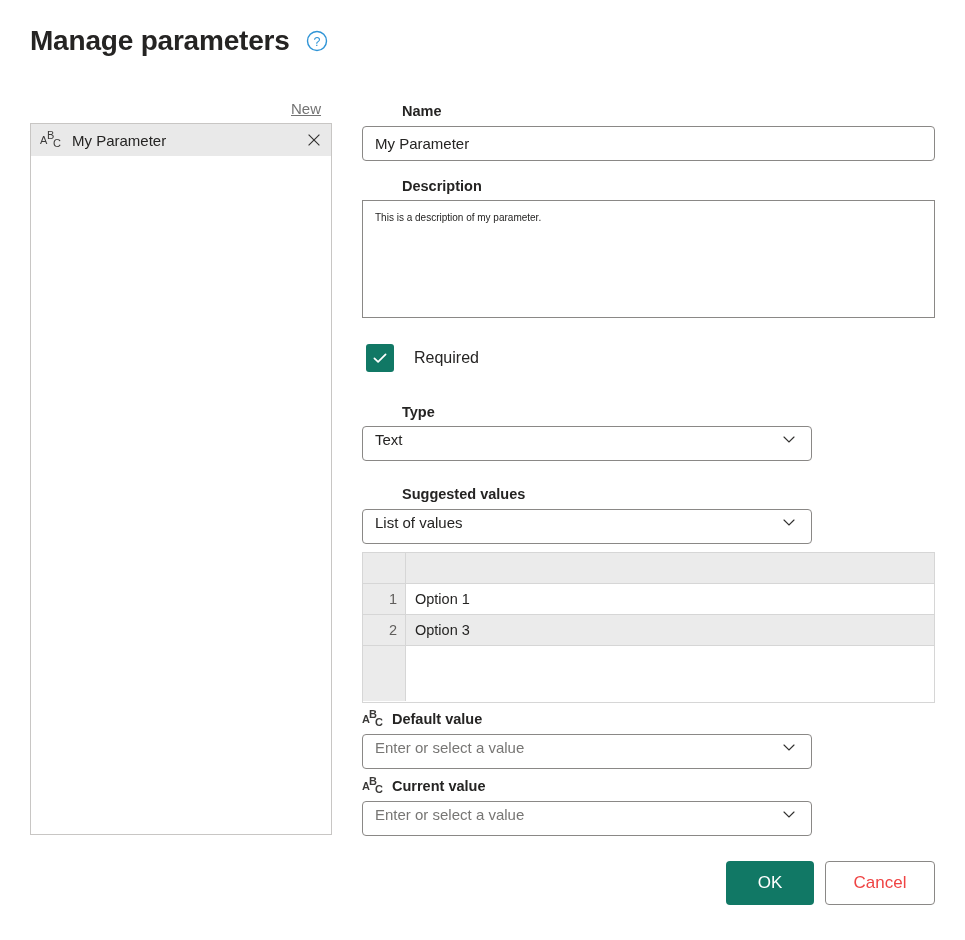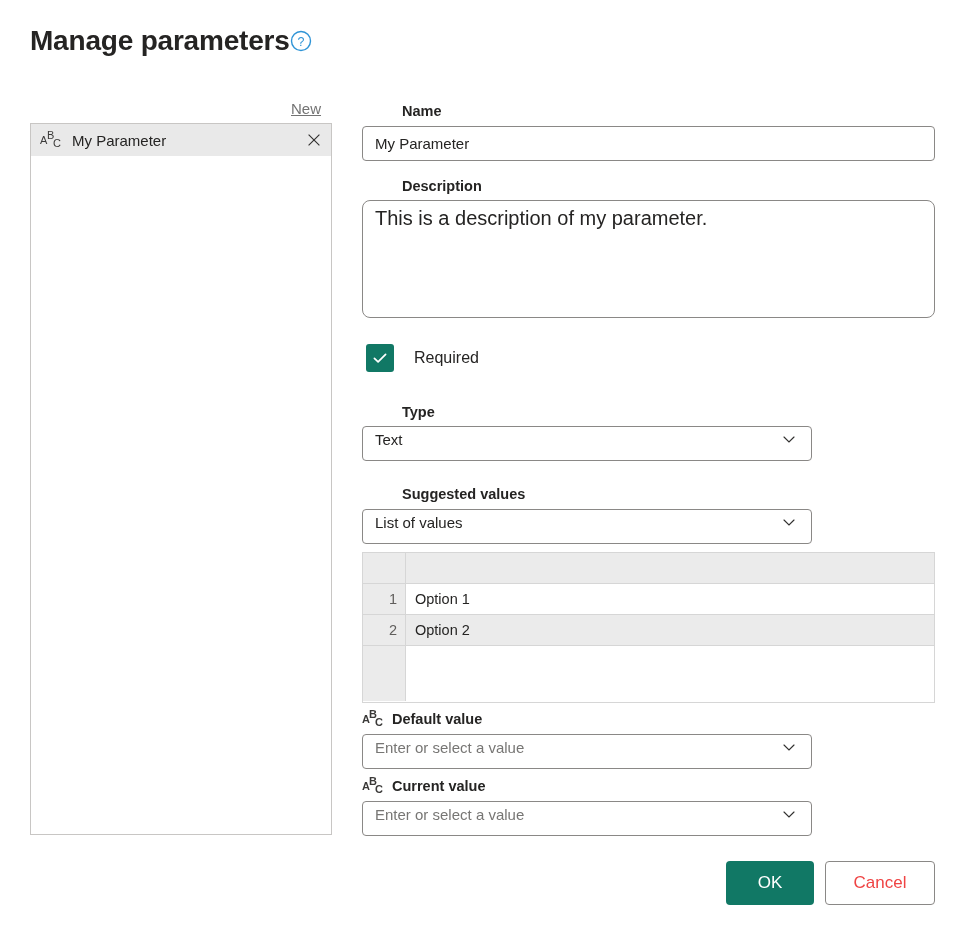--- a/index.html
+++ b/index.html
@@ -16,21 +16,21 @@
     -webkit-font-smoothing: antialiased;
   }
 
   
   .title-row {
     position: absolute;
     left: 30px;
     top: 24px;
     display: flex;
     align-items: center;
-    gap: 0;
+    gap: 16px;
   }
   .page-title {
     font-size: 28px;
     font-weight: bold;
     color: #252423;
     letter-spacing: -0.2px;
     line-height: 34px;
   }
   .help-icon {
     width: 22px;
@@ -128,24 +128,24 @@
     font-family: "Liberation Sans", sans-serif;
     font-size: 15px;
     color: #252423;
     padding: 0 12px;
     outline: none;
   }
   .text-area {
     position: absolute;
     box-sizing: border-box;
     border: 1px solid #8a8886;
-    border-radius: 8px;
-    background: #ffffff;
-    font-family: "Liberation Sans", sans-serif;
-    font-size: 20px;
+    border-radius: 0;
+    background: #ffffff;
+    font-family: "Liberation Sans", sans-serif;
+    font-size: 10px;
     color: #252423;
     padding: 7px 12px;
     resize: none;
     outline: none;
     line-height: 20px;
   }
 
   
   .combo {
     position: absolute;
@@ -336,21 +336,21 @@
   <div class="grid-row grid-head">
     <div class="gutter"></div>
     <div class="cell"></div>
   </div>
   <div class="grid-row grid-data">
     <div class="gutter">1</div>
     <div class="cell">Option 1</div>
   </div>
   <div class="grid-row grid-data alt">
     <div class="gutter">2</div>
-    <div class="cell">Option 2</div>
+    <div class="cell">Option 3</div>
   </div>
   <div class="grid-row grid-blank">
     <div class="gutter"></div>
     <div class="cell"></div>
   </div>
 </div>
 
 <div class="label-with-icon" style="left:362px; top:709px;">
   <span class="abc-icon">
     <span class="a">A</span>

